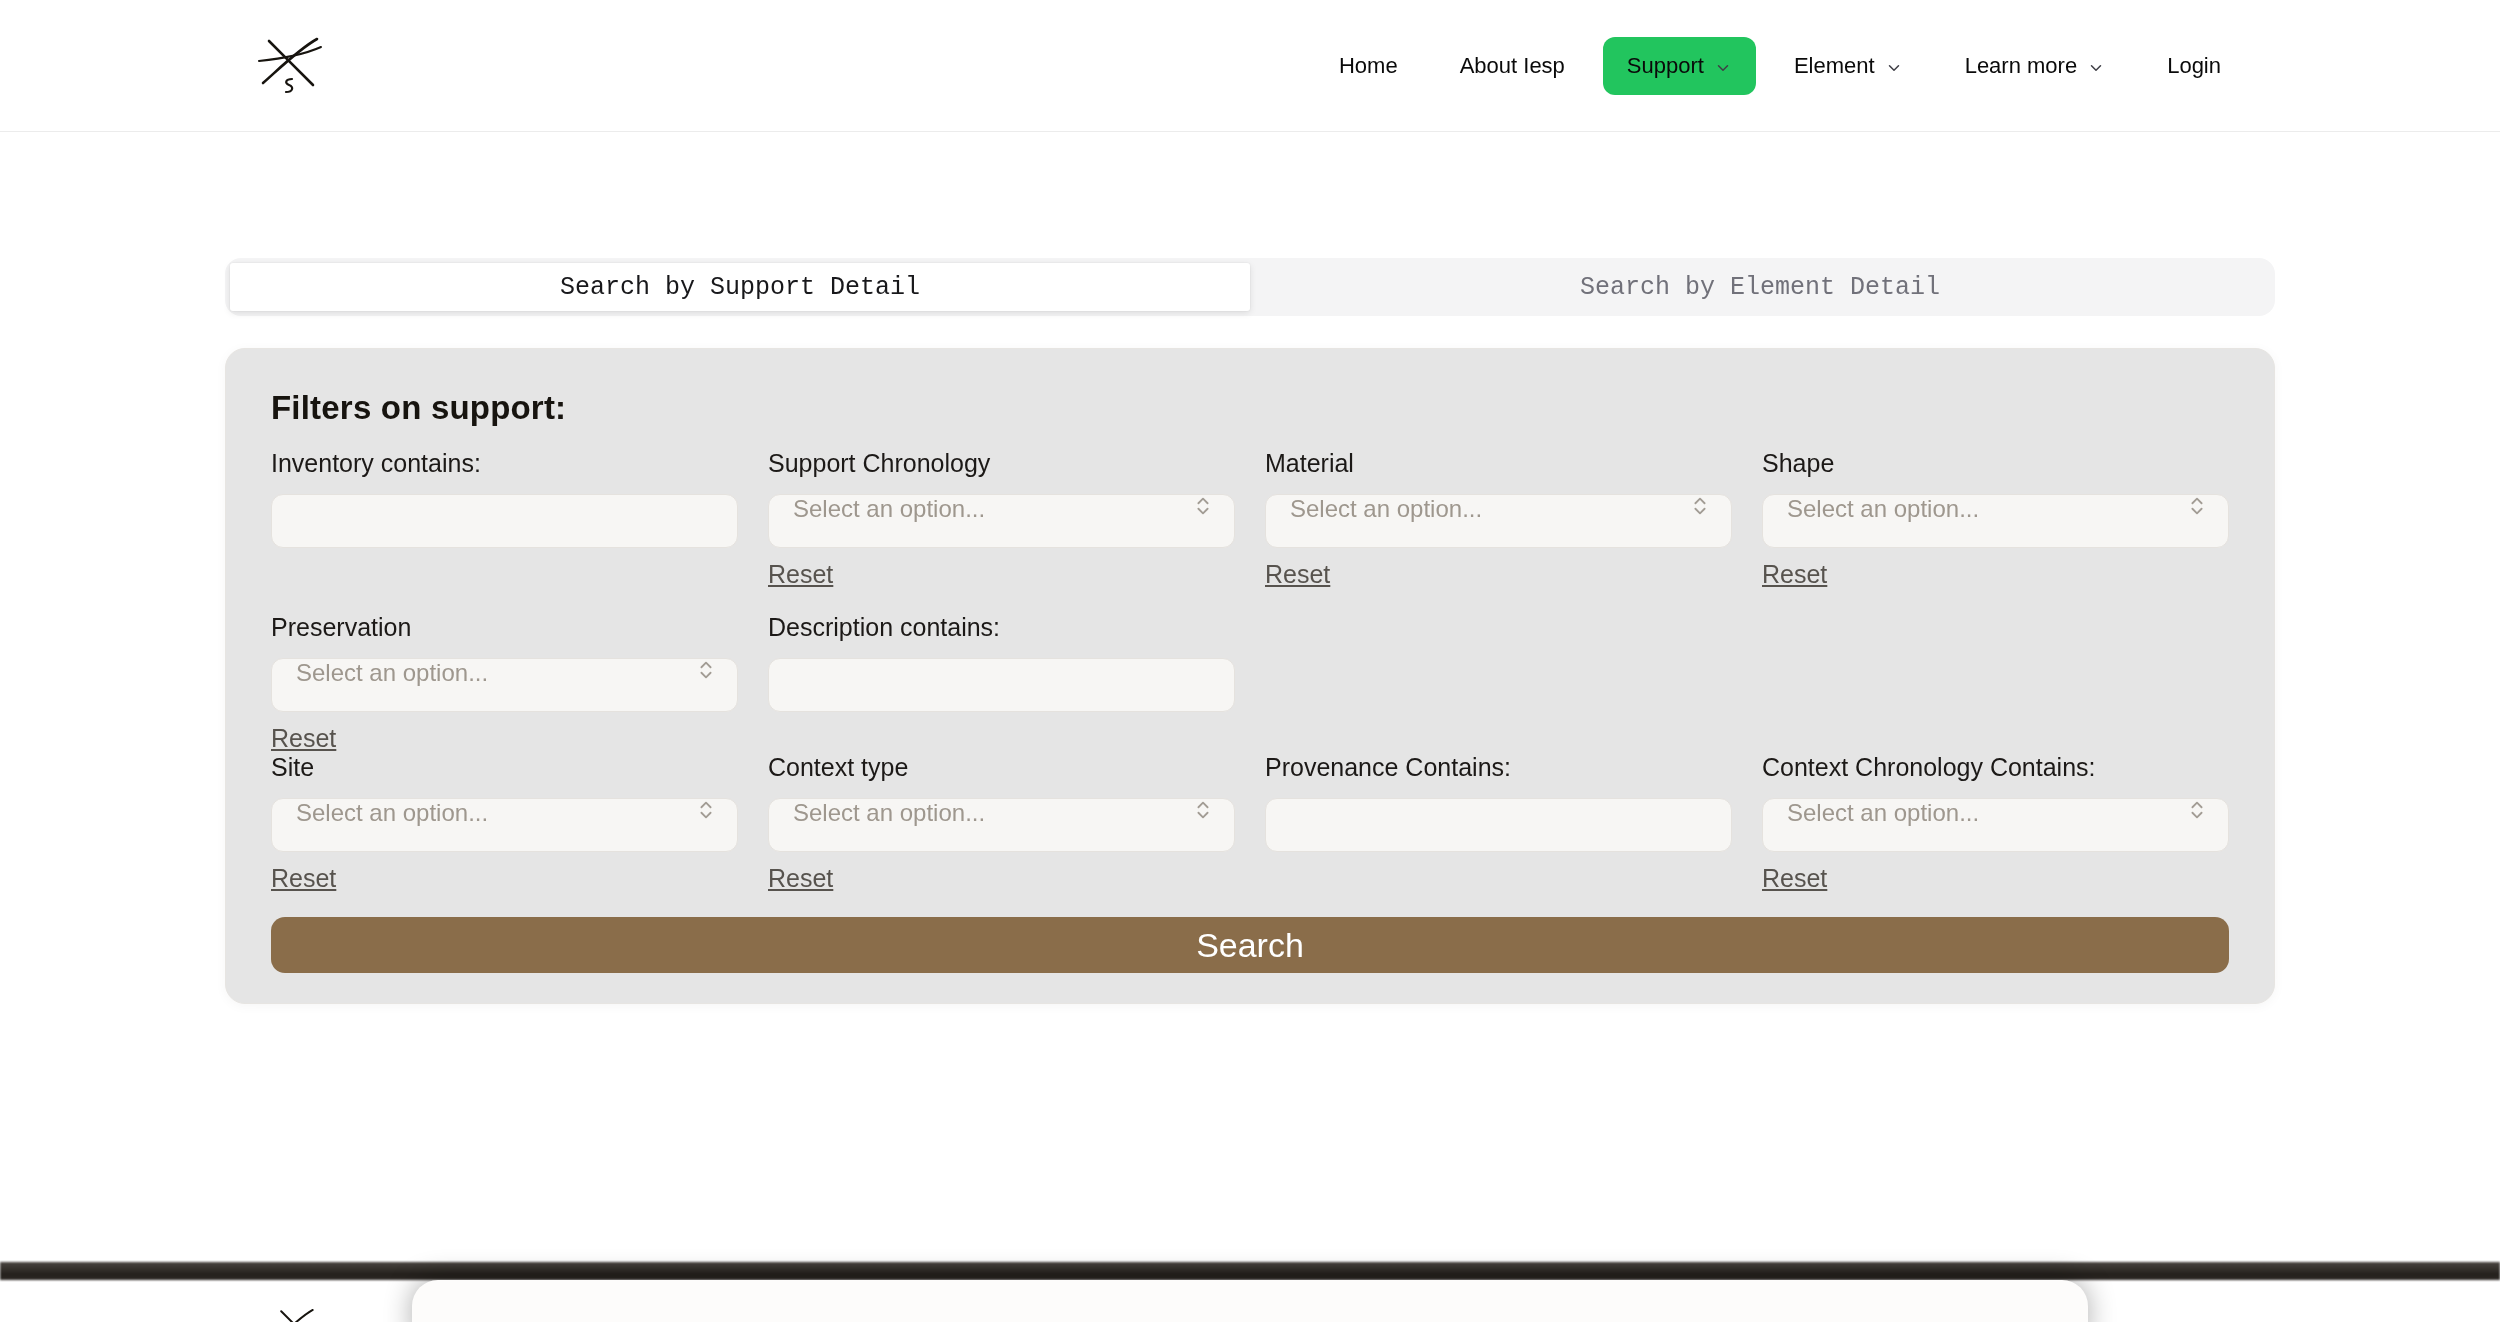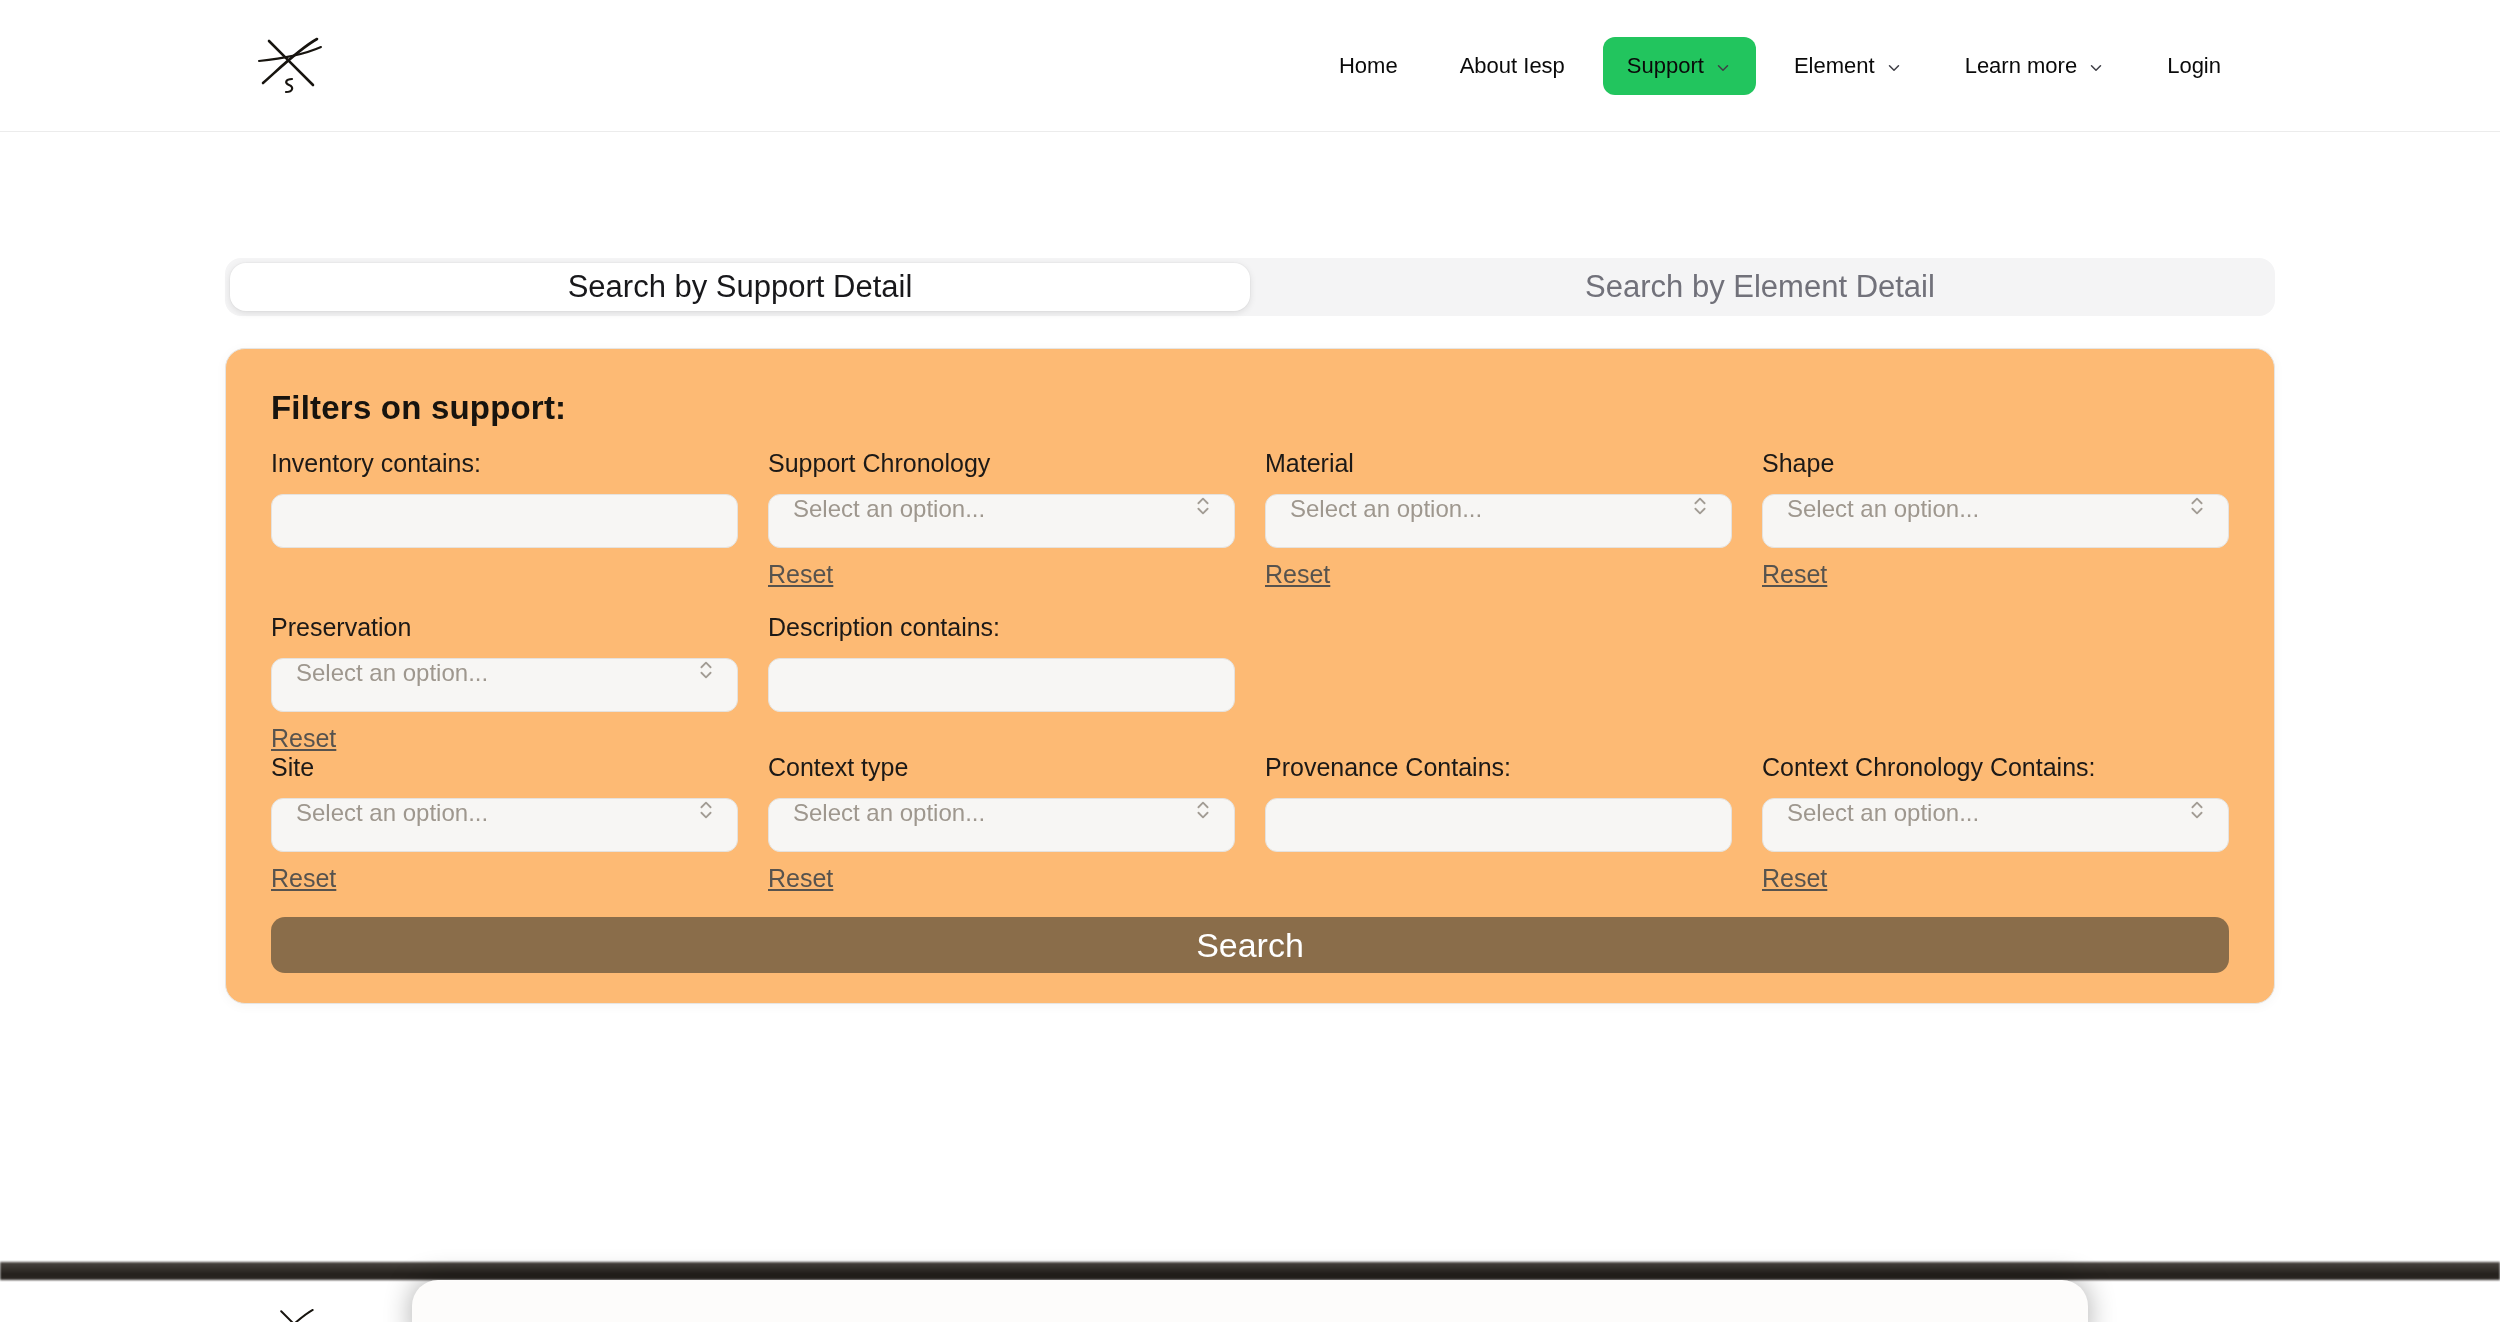--- a/index.html
+++ b/index.html
@@ -58,35 +58,36 @@
     border-radius: 16px;
     padding: 5px;
     display: flex;
     height: 58px;
   }
   .tab {
     flex: 1;
     display: flex;
     align-items: center;
     justify-content: center;
-    font-size: 31px;
+    font-size: 25px;
     color: #71717a;
-    border-radius: 16px;
-    cursor: pointer;
+    border-radius: 3px;
+    cursor: pointer;
+    font-family: Liberation Mono, monospace;
   }
   .tab.active {
     background: #ffffff;
     color: #18181b;
     font-weight: 500;
     box-shadow: 0 2px 7px rgba(0,0,0,0.10), 0 0 0 1px rgba(0,0,0,0.02);
   }
 
   .card {
     margin-top: 32px;
-    background: #fdba74;
+    background: #e5e5e5;
     border: 1px solid #e7e5e2;
     border-radius: 20px;
     box-shadow: 0 2px 12px rgba(0,0,0,0.04);
     padding: 40px 45px 30px;
   }
   .section-heading {
     margin: 0 0 22px;
     font-size: 33px;
     font-weight: 700;
     color: #17140f;

